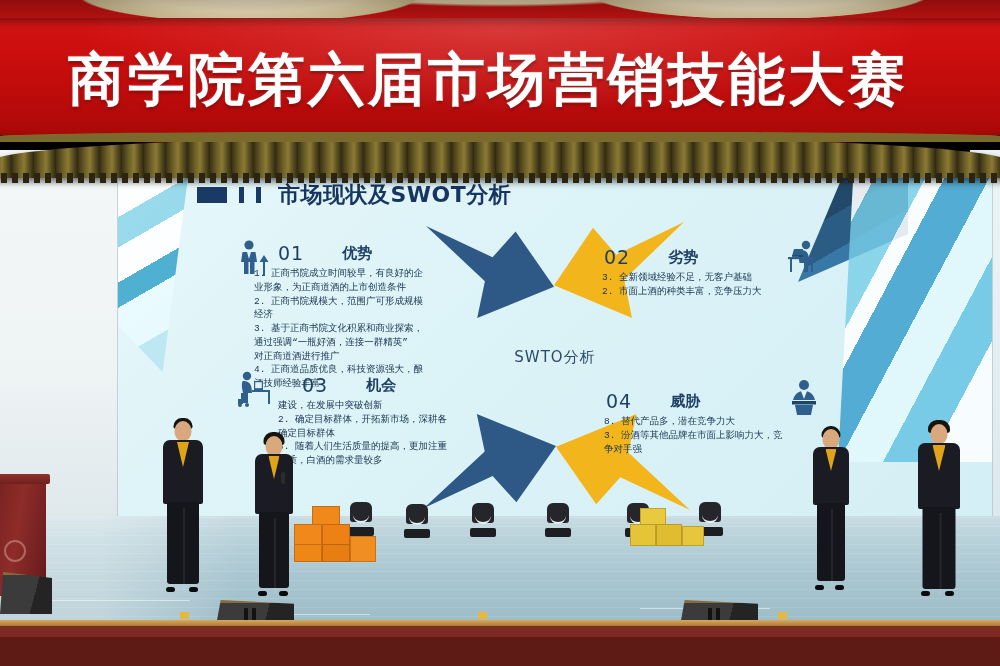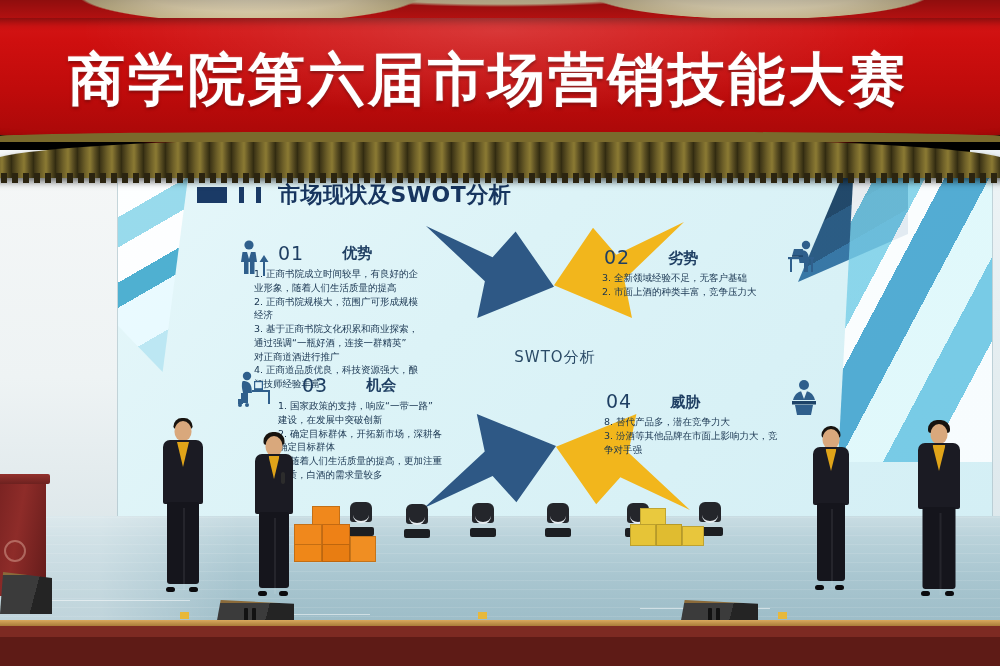--- a/index.html
+++ b/index.html
@@ -163,21 +163,21 @@
           font-family:"DejaVu Sans","Liberation Sans",sans-serif; }
   .q-body{ margin-top:3px; font-size:9.5px; line-height:1.45; color:#17334f;
           font-family:"DejaVu Sans","Liberation Sans",sans-serif; }
   .q-body div{ white-space:nowrap; }
 
   .q1{ left:116px; top:80px; width:212px; }
   .q2{ left:484px; top:84px; width:212px; }
   .q3{ left:140px; top:212px; width:215px; }
   .q4{ left:486px; top:228px; width:214px; }
   .q1 .q-head,.q3 .q-head{ padding-left:44px; }
-  .q2 .q-head,.q4 .q-head{ padding-left:2px;align-items:flex-end; }
+  .q2 .q-head,.q4 .q-head{ padding-left:2px; }
   .q1 .q-body,.q3 .q-body{ padding-left:20px; }
 
   
   .qicon{ position:absolute; width:40px; height:40px; }
   .q1 .qicon{ left:0; top:-4px; }
   .q3 .qicon{ left:-24px; top:-6px; }
   .q2 .qicon{ right:-8px; top:-10px; }
   .q4 .qicon{ right:-6px; top:-12px; }
 
   
@@ -246,21 +246,21 @@
   .wedge .w-body{ position:absolute; inset:0;
     background:linear-gradient(105deg,#3b3b3b 0 64%, #242424 64% 100%);
     clip-path:polygon(6% 0, 100% 14%, 100% 100%, 0 100%);
     border-top:3px solid #8a6a3a; }
   .wedge .slot{ position:absolute; width:4px; height:15px; background:#121212; border-radius:1px; }
 
   
   .cable{ position:absolute; height:1px; background:rgba(255,255,255,.5); z-index:11; }
   .tapemark{ position:absolute; width:9px; height:7px; background:#e8b83a; z-index:11; }
 
-  .blur { filter:blur(.35px); }
+  .blur { filter:blur(.35px);font-family:Liberation Mono, monospace; }
 </style>
 </head>
 <body>
 
 <div class="stage">
 
   <div class="drape"></div>
   <div class="drape-shadow"></div>
 
   <div class="banner">
@@ -302,21 +302,21 @@
           <rect x="10" y="24" width="4.5" height="12" fill="#2f5f8c"></rect>
           <rect x="16" y="24" width="4.5" height="12" fill="#2f5f8c"></rect>
           <path d="M29 38V24l-3.5 0L30 17l4.5 7H31v14z" fill="#2f5f8c"></path>
         </svg>
         <div class="q-head">
           <span class="q-num">01</span>
           <span class="q-label">优势</span>
         </div>
         <div class="q-body blur">
           <div>1. 正商书院成立时间较早，有良好的企</div>
-          <div>业形象，随着人们生活质量的提高</div>
+          <div>业形象，为正商道酒的上市创造条件</div>
           <div>2. 正商书院规模大，范围广可形成规模</div>
           <div>经济</div>
           <div>3. 基于正商书院文化积累和商业探索，</div>
           <div>通过强调“一瓶好酒，连接一群精英”</div>
           <div>对正商道酒进行推广</div>
           <div>4. 正商道品质优良，科技资源强大，酿</div>
           <div>酒技师经验丰富</div>
         </div>
       </div>
 
@@ -352,21 +352,20 @@
           <rect x="7" y="25" width="7" height="10" fill="#2f5f8c"></rect>
           <path d="M4 31h5v5H4z" fill="#2f5f8c"></path>
           <circle cx="6" cy="37" r="2" fill="#2f5f8c"></circle>
           <circle cx="13" cy="37" r="2" fill="#2f5f8c"></circle>
         </svg>
         <div class="q-head">
           <span class="q-num">03</span>
           <span class="q-label">机会</span>
         </div>
         <div class="q-body blur">
-          <div>1. 国家政策的支持，响应“一带一路”</div>
           <div>建设，在发展中突破创新</div>
           <div>2. 确定目标群体，开拓新市场，深耕各</div>
           <div>确定目标群体</div>
           <div>3. 随着人们生活质量的提高，更加注重</div>
           <div>品质，白酒的需求量较多</div>
         </div>
       </div>
 
       <div class="quad q4">
         <svg class="qicon" viewBox="0 0 40 40">

